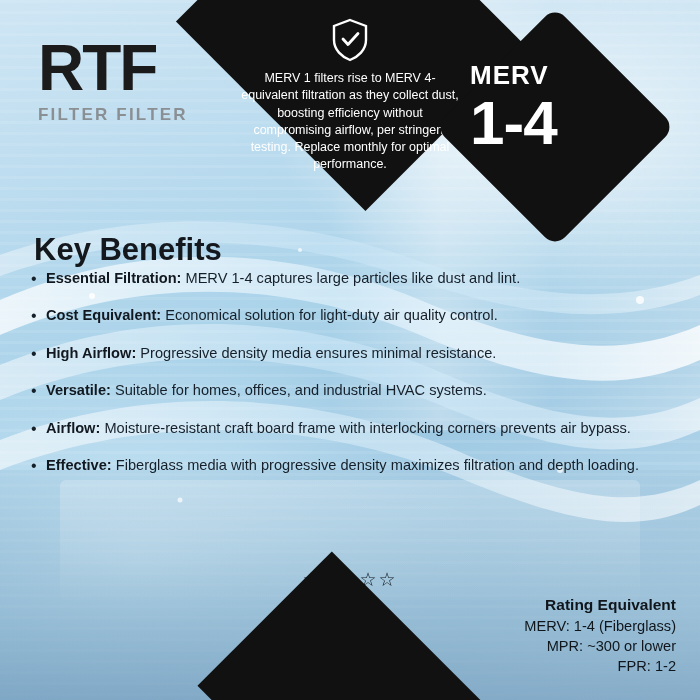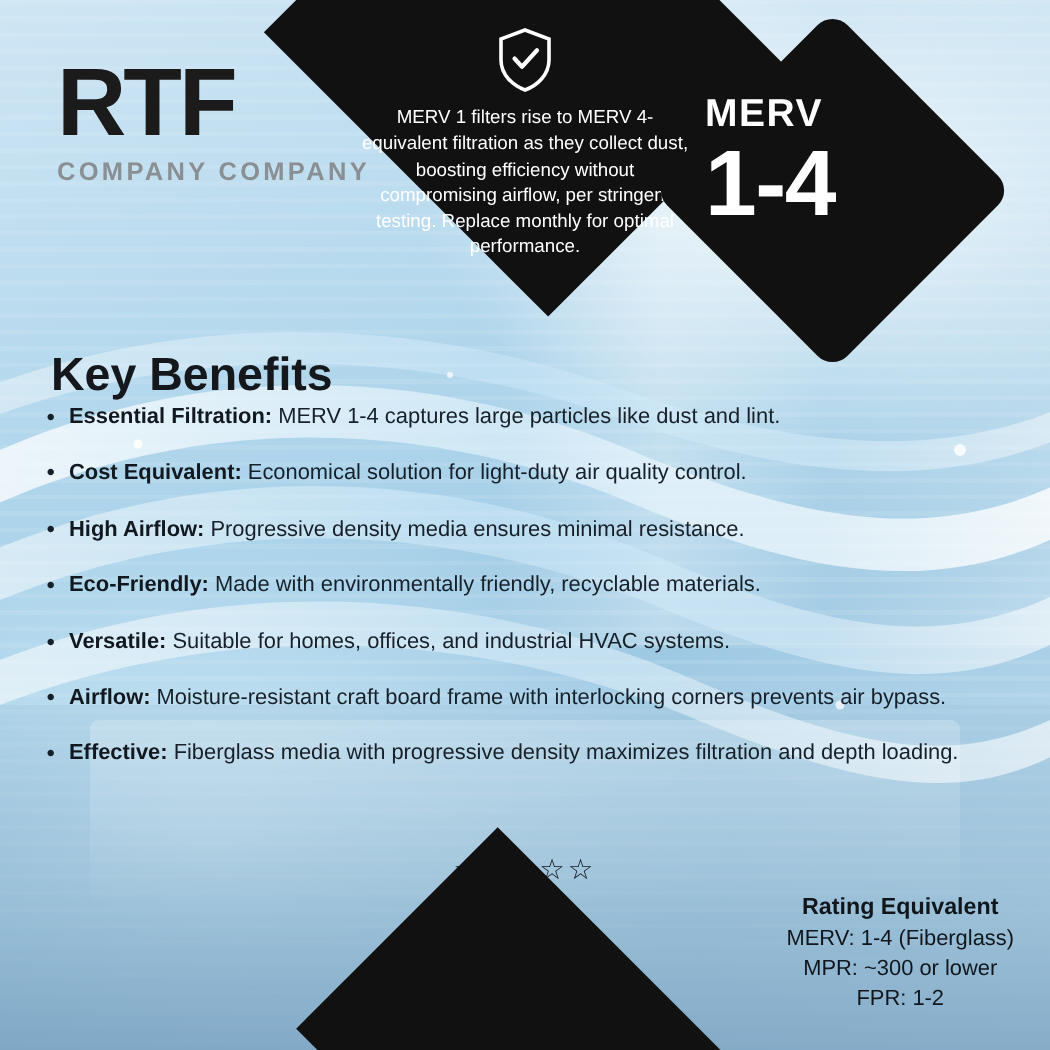--- a/index.html
+++ b/index.html
@@ -204,21 +204,21 @@
     height: 190px;
     background: #111111;
     transform: rotate(45deg);
   }
 
   
   .rating {
     position: absolute;
     right: 24px;
     top: 596px;
-    text-align: center;
+    text-align: right;
     color: #10161c;
   }
   .rating-title {
     font-size: 15.5px;
     font-weight: bold;
     margin-bottom: 2px;
   }
   .rating-line {
     font-size: 14.6px;
     line-height: 1.38;
@@ -266,37 +266,34 @@
     </svg>
     <div class="banner-text">MERV 1 filters rise to MERV 4-equivalent filtration as they collect dust, boosting efficiency without compromising airflow, per stringent testing. Replace monthly for optimal performance.</div>
   </div>
 
   <div class="merv-diamond"></div>
   <div class="merv-label">MERV</div>
   <div class="merv-value">1-4</div>
 
   <div class="logo">
     <div class="logo-mark">RTF</div>
-    <div class="logo-sub">COMPANY COMPANY</div>
+    <div class="logo-sub">FILTER FILTER</div>
   </div>
 
   <div class="benefits-title">Key Benefits</div>
 
   <div class="benefits">
     <div class="benefit">
       <b>Essential Filtration:</b><span> MERV 1-4 captures large particles like dust and lint.</span>
     </div>
     <div class="benefit">
       <b>Cost Equivalent:</b><span> Economical solution for light-duty air quality control.</span>
     </div>
     <div class="benefit">
       <b>High Airflow:</b><span> Progressive density media ensures minimal resistance.</span>
-    </div>
-    <div class="benefit">
-      <b>Eco-Friendly:</b><span> Made with environmentally friendly, recyclable materials.</span>
     </div>
     <div class="benefit">
       <b>Versatile:</b><span> Suitable for homes, offices, and industrial HVAC systems.</span>
     </div>
     <div class="benefit">
       <b>Airflow:</b><span> Moisture-resistant craft board frame with interlocking corners prevents air bypass.</span>
     </div>
     <div class="benefit">
       <b>Effective:</b><span> Fiberglass media with progressive density maximizes filtration and depth loading.</span>
     </div>

